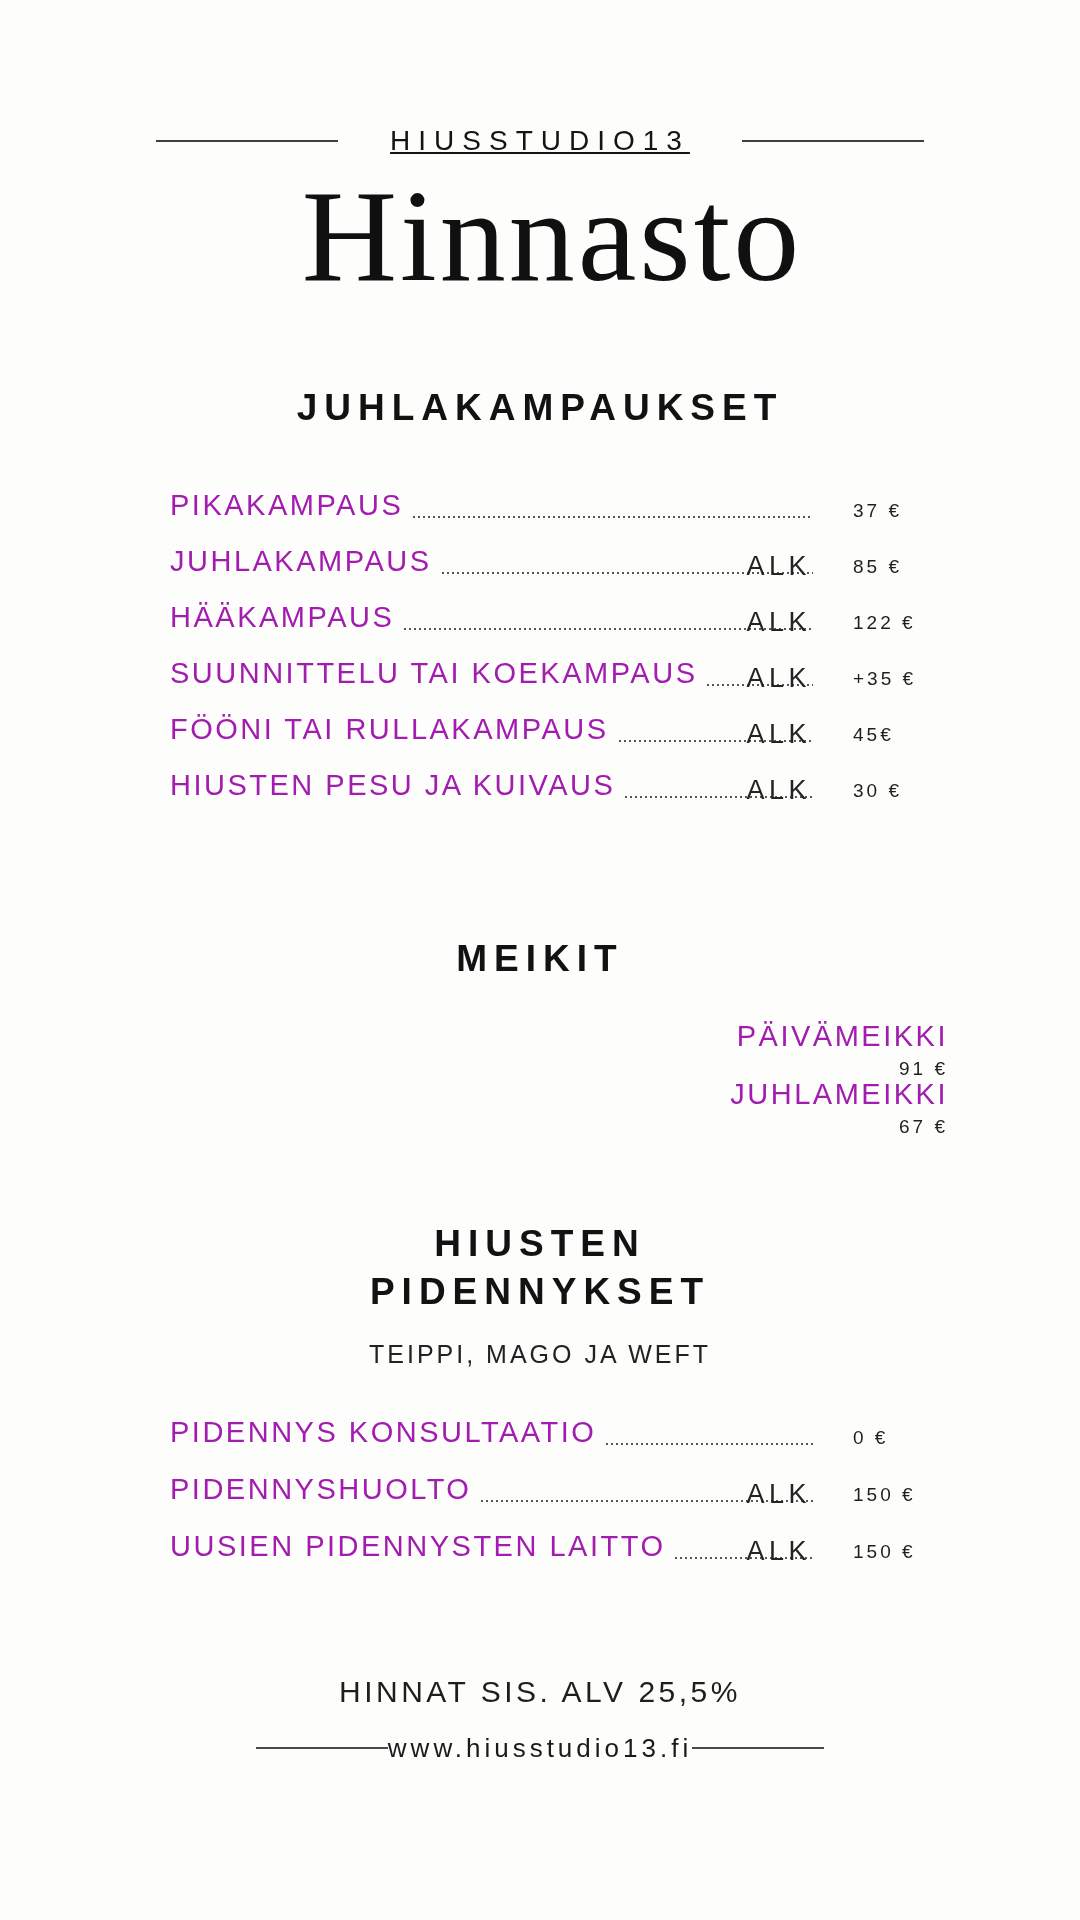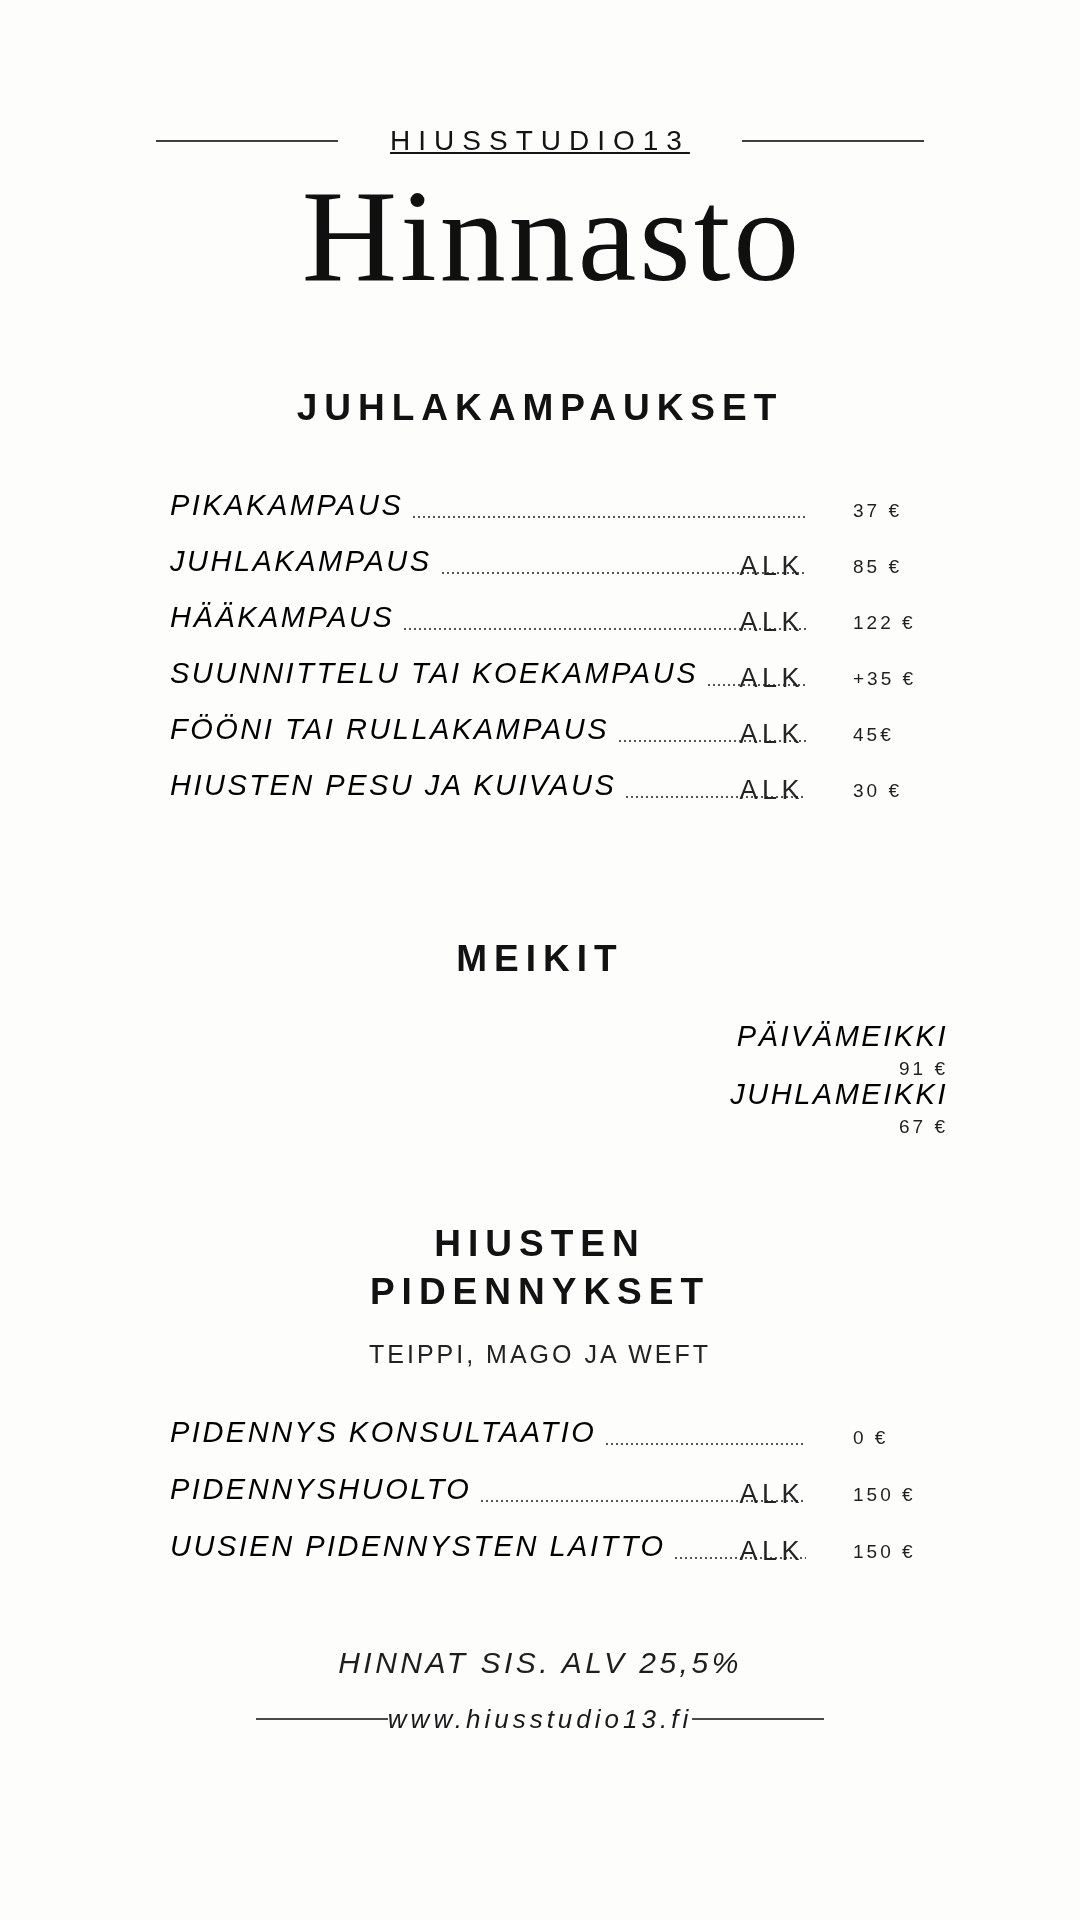--- a/index.html
+++ b/index.html
@@ -82,31 +82,30 @@
     height: 35px;
   }
   .menu-section:nth-child(1) .row { margin-bottom: 21px; }
   .menu-section:nth-child(2) .row { margin-bottom: 23px; flex-direction: column; }
   .menu-section:nth-child(3) .row { margin-bottom: 22px; }
 
   .item-label {
     font-size: 29px;
     font-weight: 400;
     letter-spacing: 2.5px;
-    color: #000000;
+    color: #a21caf;
     white-space: nowrap;
     line-height: 1.2;
-    font-style: italic;
   }
   .leader {
     flex: 1;
     position: relative;
     align-self: flex-end;
     height: 2px;
-    margin: 0 11px 5px 10px;
+    margin: 0 4px 5px 10px;
     background: repeating-linear-gradient(90deg, #565656 0, #565656 2px, transparent 2px, transparent 5px);
   }
   .alk {
     position: absolute;
     right: 2px;
     bottom: -8px;
     font-size: 27px;
     letter-spacing: 4.5px;
     color: #242424;
     line-height: 1.15;
@@ -116,21 +115,21 @@
     flex: 0 0 131px;
     padding-left: 36px;
     font-size: 19px;
     letter-spacing: 3px;
     color: #1f1f1f;
     white-space: nowrap;
     line-height: 1.2;
   }
 
   
-  .footer { margin-top: 82px; font-style: italic; }
+  .footer { margin-top: 111px; }
   .footer-note {
     text-align: center;
     font-size: 30px;
     letter-spacing: 3.5px;
     color: #1e1e1e;
   }
   .website-row {
     margin-top: 24px;
     display: flex;
     align-items: center;

